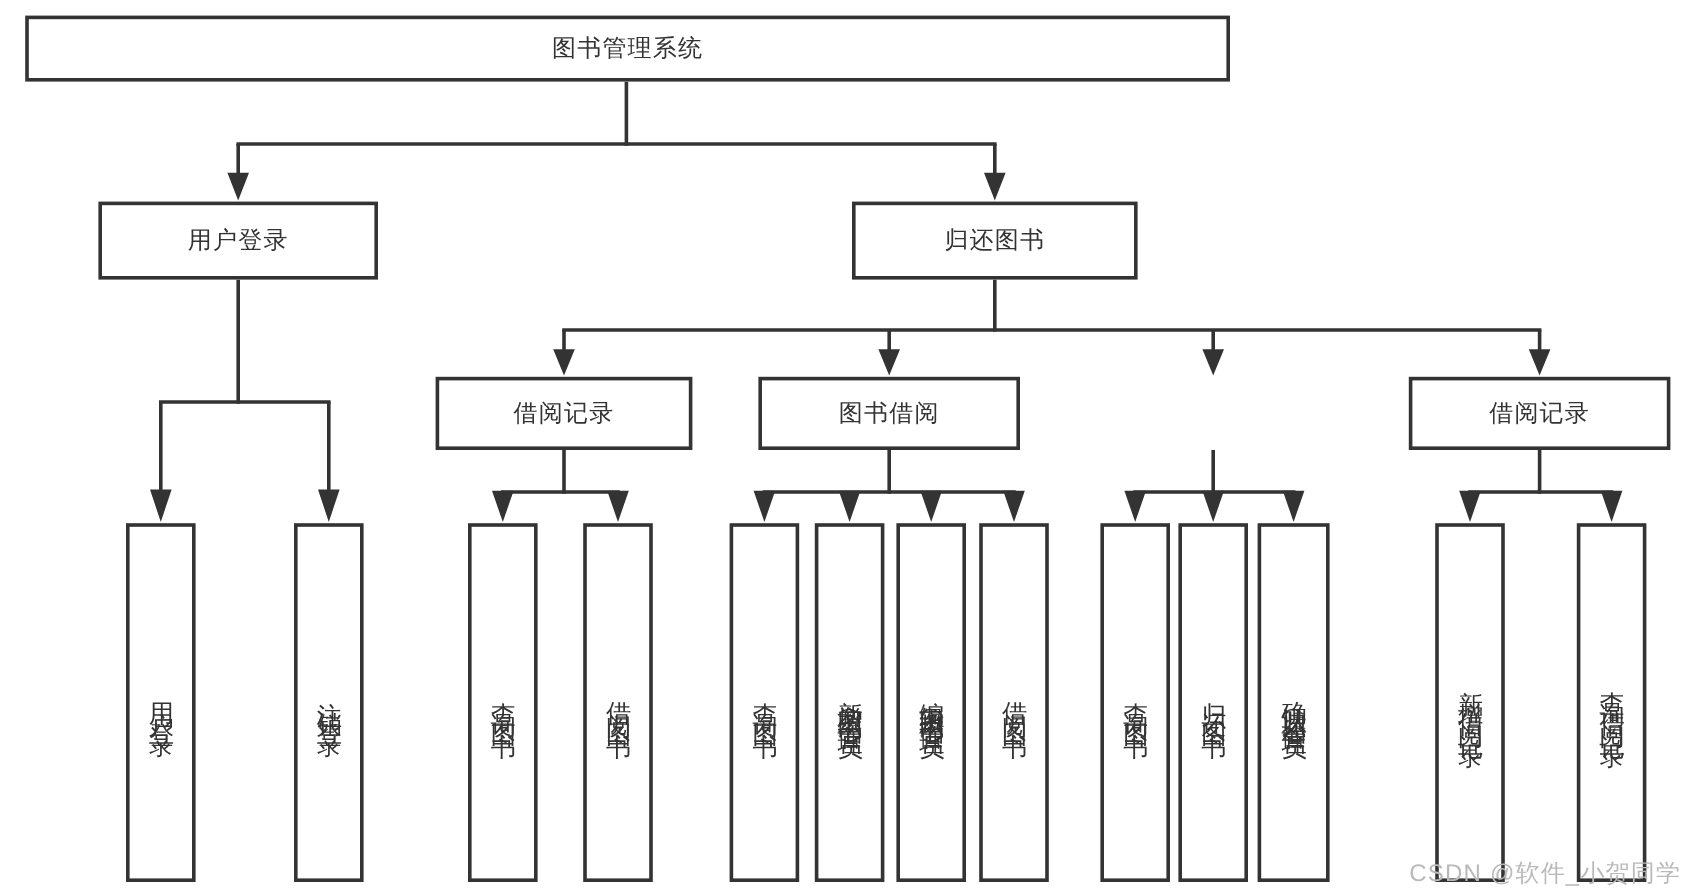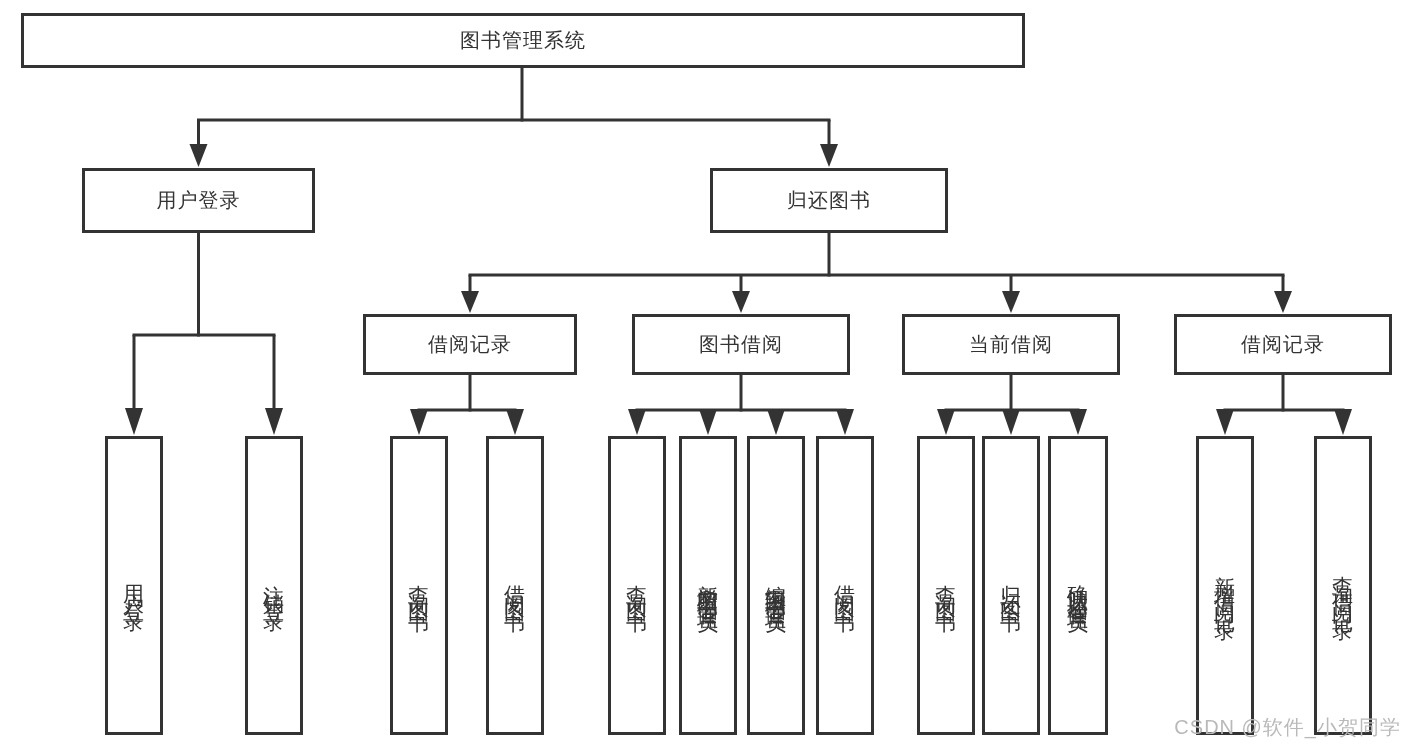--- a/index.html
+++ b/index.html
@@ -121,23 +121,20 @@
   <div class="box" style="left:710px;top:168px;width:238px;height:65px;">
     <span>归还图书</span>
   </div>
 
   <div class="box" style="left:363px;top:314px;width:214px;height:61px;">
     <span>借阅记录</span>
   </div>
   <div class="box" style="left:632px;top:314px;width:218px;height:61px;text-align:center;">
     <span>图书借阅</span>
   </div>
-  <div class="box" style="left:902px;top:314px;width:218px;height:61px;">
-    <span>当前借阅</span>
-  </div>
   <div class="box" style="left:1174px;top:314px;width:218px;height:61px;">
     <span>借阅记录</span>
   </div>
 
   <div class="vbox" style="left:105px;top:436px;width:58px;height:299px;">
     <span class="vtext">用户登录</span>
   </div>
   <div class="vbox" style="left:245px;top:436px;width:58px;height:299px;">
     <span class="vtext">注销登录</span>
   </div>

